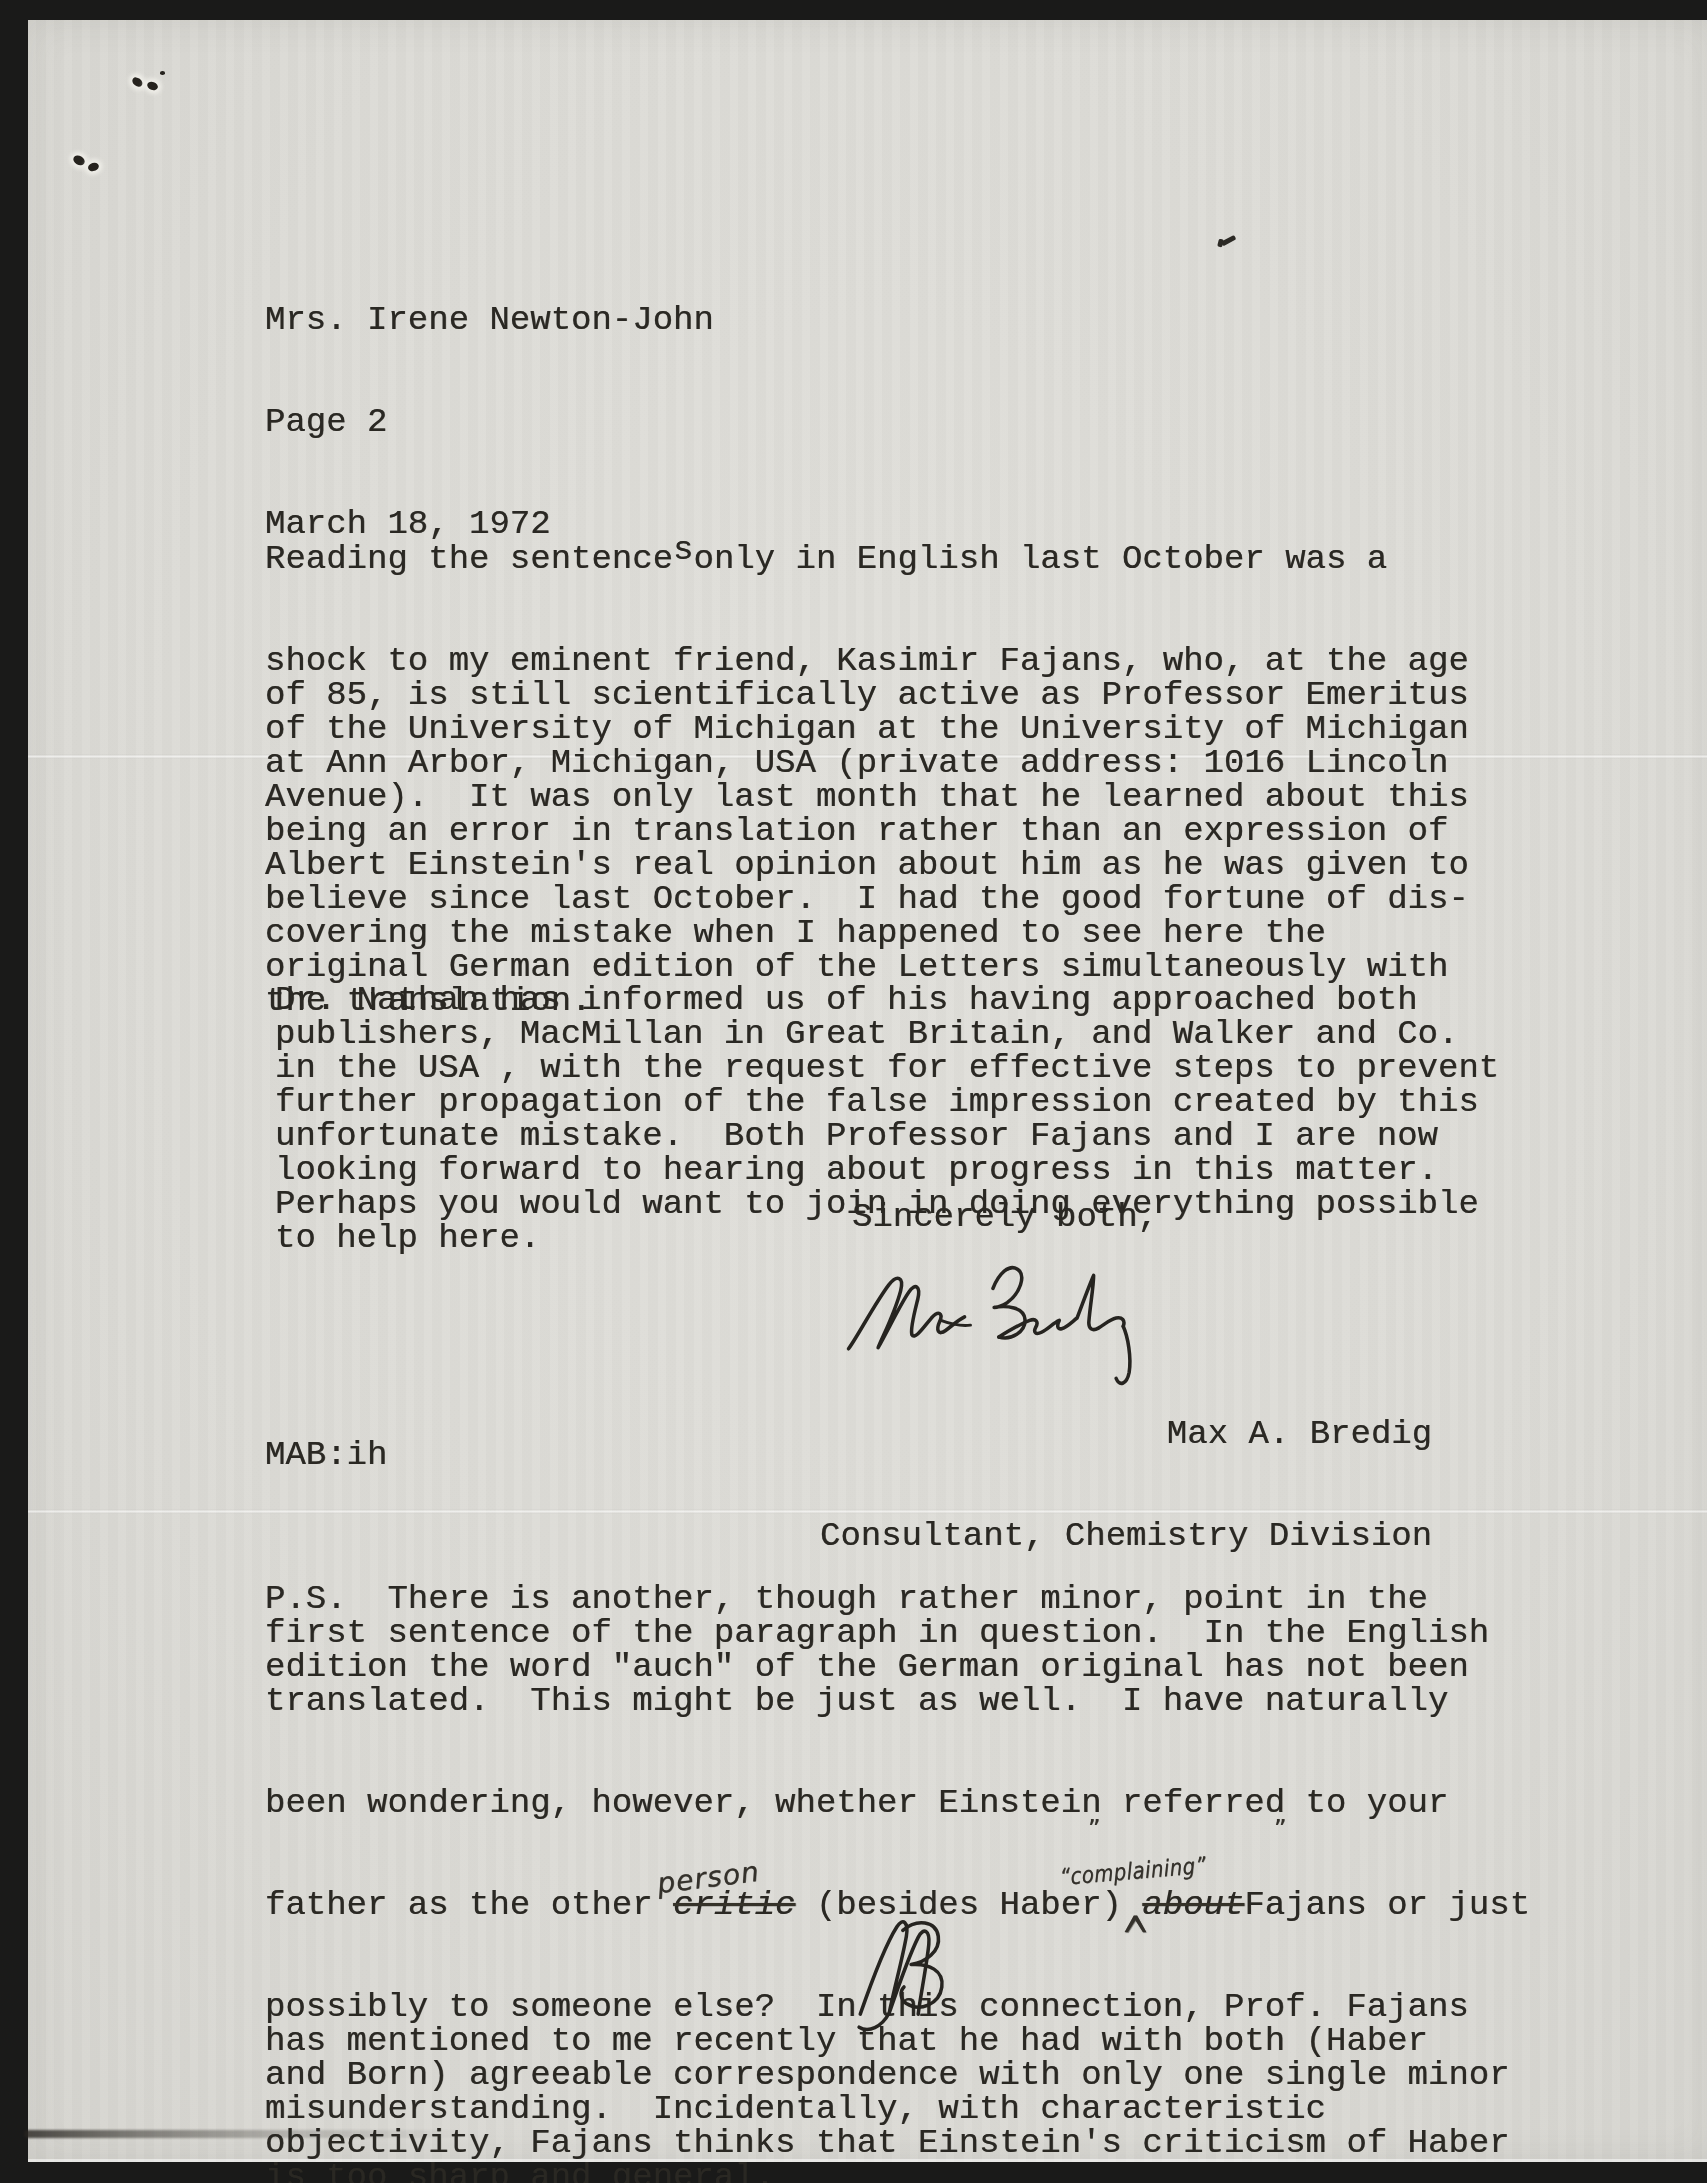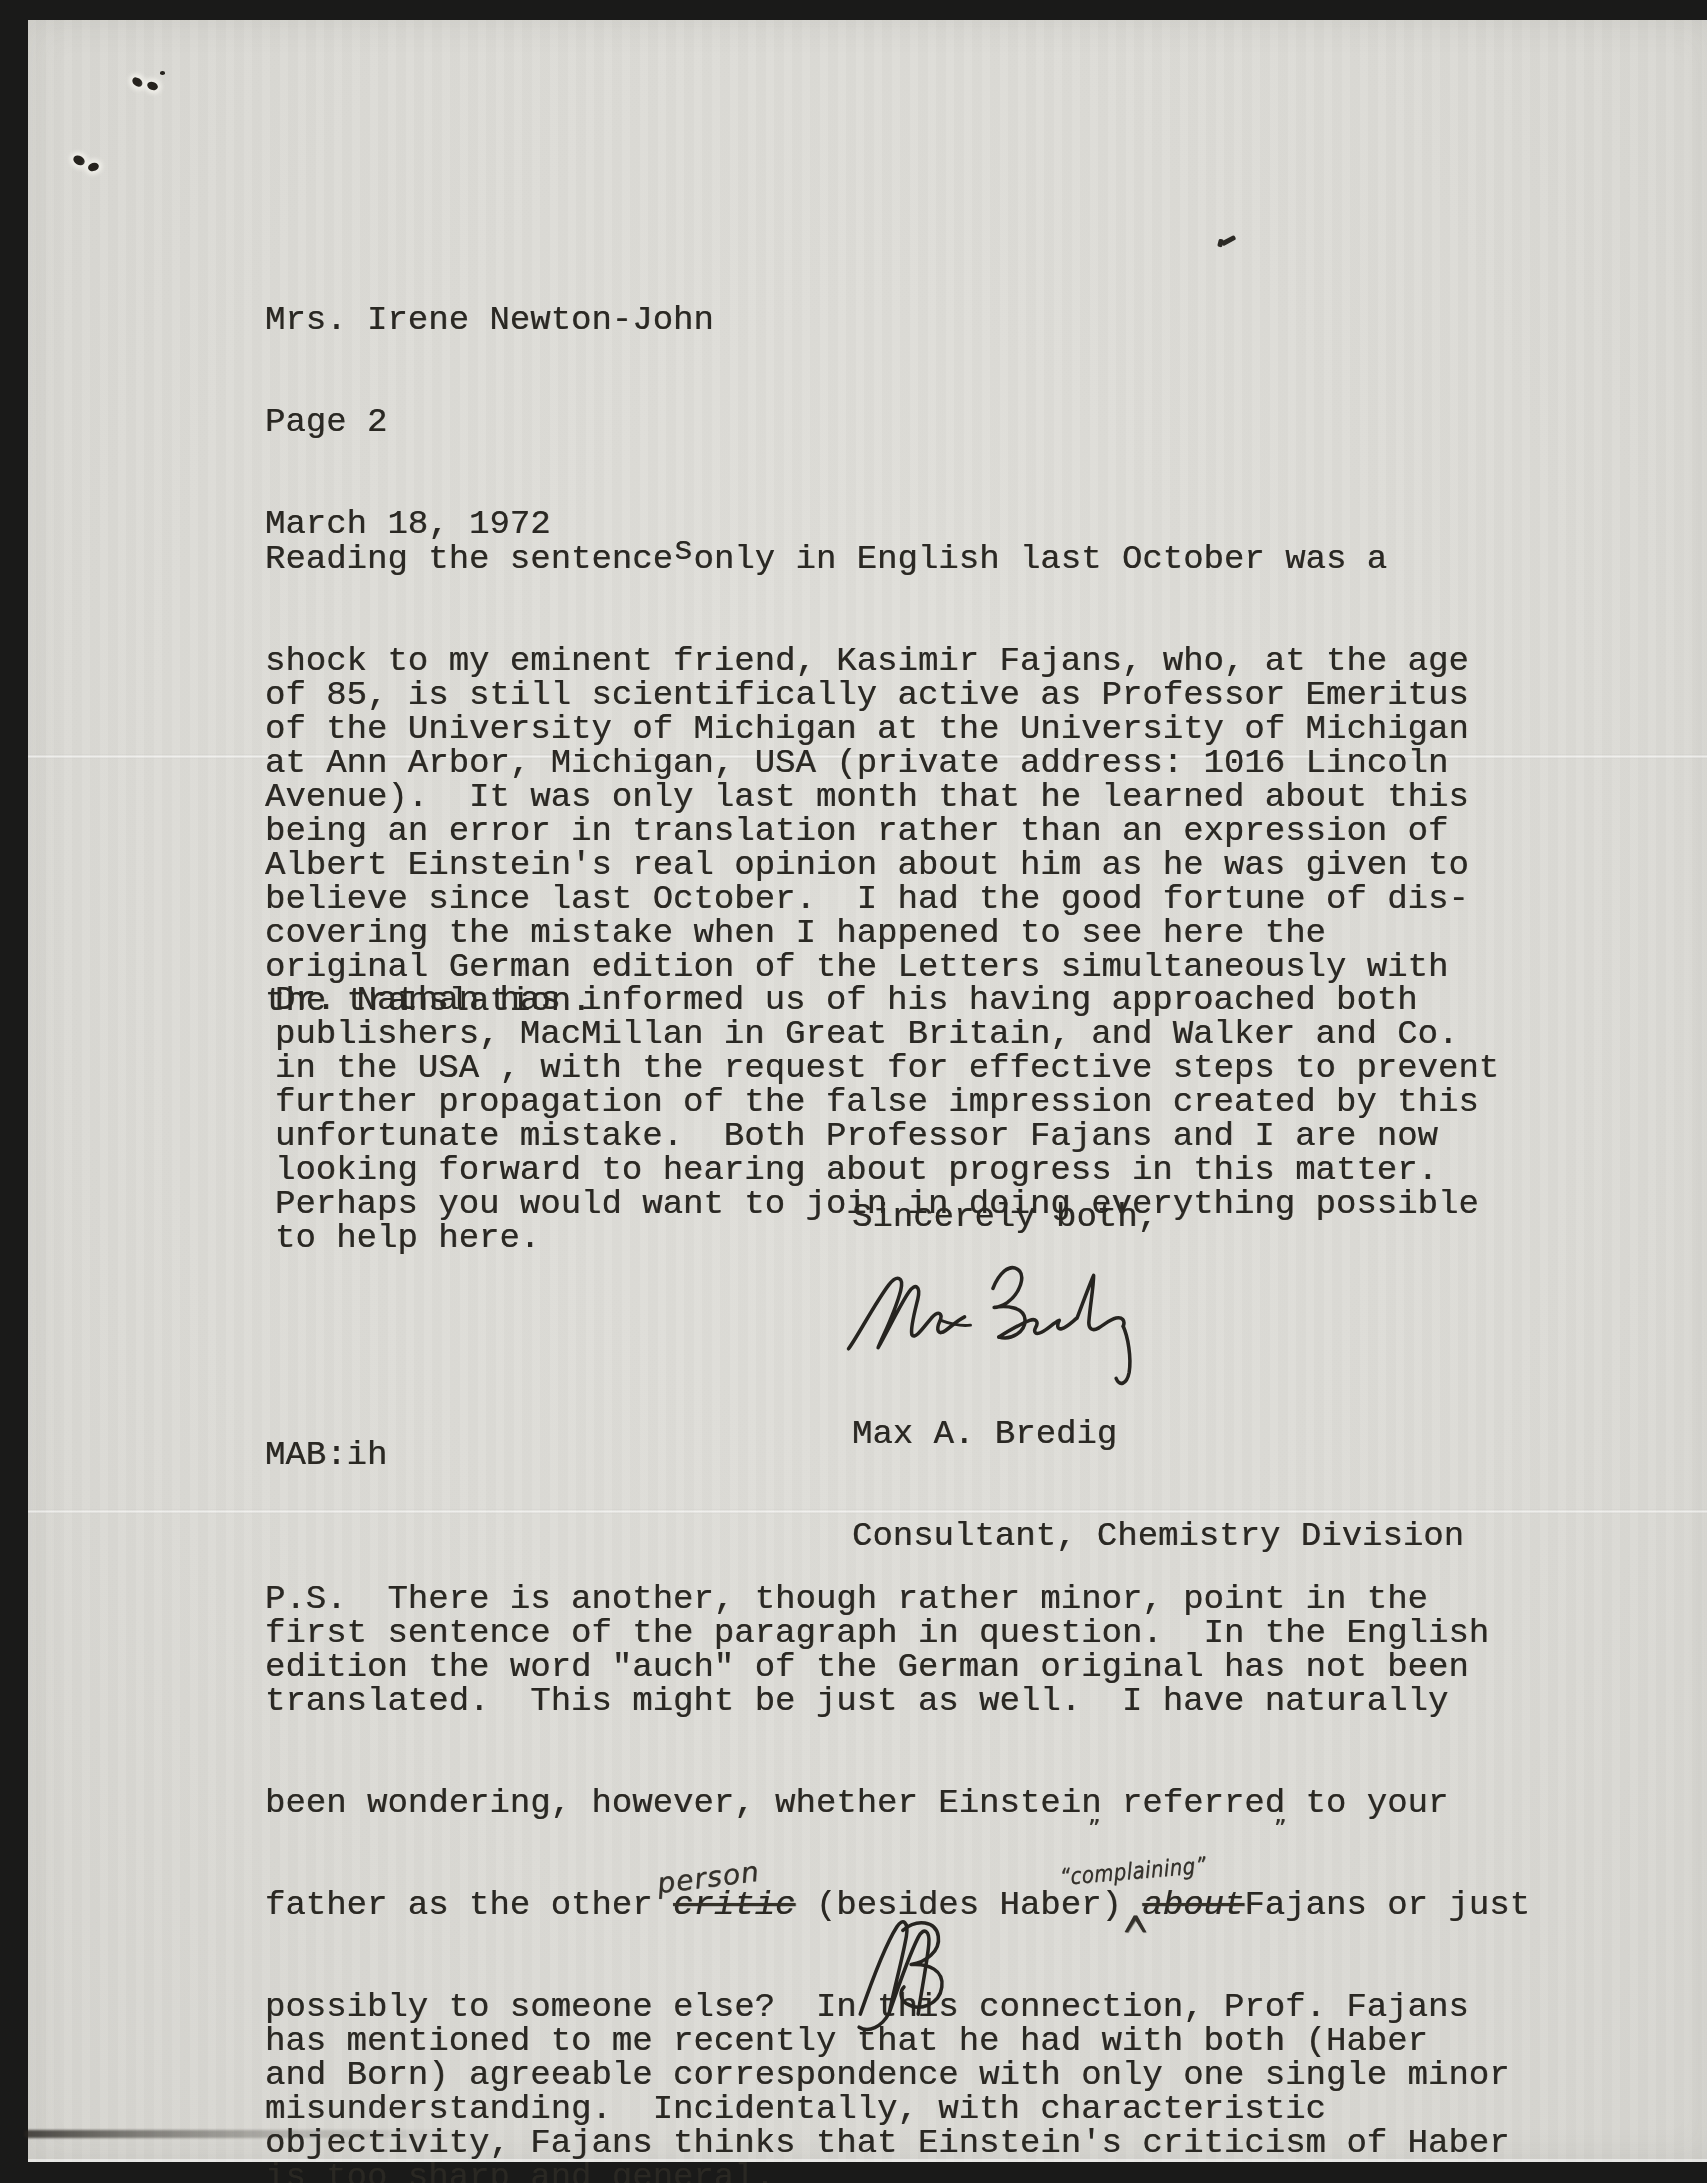--- a/index.html
+++ b/index.html
@@ -107,21 +107,21 @@
   <div class="typed" style="left:824px; top:1180px;">Sincerely both,</div>
 
   <svg class="sig-svg" style="left:812px; top:1227px;" width="332" height="148" viewBox="0 0 560 250">
     <path d="M14 172 C30 150 58 96 82 64 C96 46 108 50 102 74 C92 112 72 150 64 170 C80 142 102 96 116 76 C127 60 136 66 131 88 C125 112 118 138 121 148 C126 158 142 134 154 120 C166 107 174 111 168 126 C161 141 166 150 178 141 C189 133 198 124 210 118" stroke-width="6"></path>
     <path d="M170 124 C186 130 204 134 220 132" stroke-width="5"></path>
     <path d="M258 70 C268 44 286 28 300 38 C314 48 304 78 282 94 C272 100 264 102 260 102 C282 98 310 102 312 122 C314 144 288 158 268 152" stroke-width="6"></path>
     <path d="M268 152 C284 142 304 130 320 124 C330 120 336 126 330 136 C326 144 330 149 340 144 C352 138 360 128 370 124 C366 132 366 140 374 138 C384 135 392 126 400 120 C410 94 420 66 428 48 C428 66 422 100 420 126 C419 138 426 143 436 137 C446 131 456 122 466 120 C476 118 482 124 478 134" stroke-width="6"></path>
     <path d="M478 134 C486 152 492 186 488 212 C484 232 472 236 466 222" stroke-width="6"></path>
   </svg>
 
-  <div class="typed" style="left:824px; top:1329px;">
+  <div class="typed" style="left:792px; top:1329px;text-align:right;">
     <div class="line">Max A. Bredig</div>
     <div class="line">Consultant, Chemistry Division</div>
   </div>
 
   <div class="typed" style="left:237px; top:1418px;">MAB:ih</div>
 
   <div class="typed" style="left:237px; top:1494px;">
     <div><div class="line">P.S.  There is another, though rather minor, point in the</div><div class="line">first sentence of the paragraph in question.  In the English</div><div class="line">edition the word "auch" of the German original has not been</div><div class="line">translated.  This might be just as well.  I have naturally</div></div>
     <div class="line special-line"><span>been wondering, however, whether Einstein referred to your</span><span class="hand hand-quote" style="left:823px; top:10.7px;">„</span><span class="hand hand-quote" style="left:1009px; top:10.7px;">„</span></div>
     <div class="line special-line"><span>father as the other </span><span class="strike">critic</span><span> (besides Haber) </span><span class="strike">about</span><span>Fajans or just</span><span class="hand hand-person" style="left:392px; top:-27px;">person</span><span class="hand hand-complaining" style="left:796px; top:-28.5px;">“complaining”</span><span class="hand hand-caret" style="left:858px; top:18px;">^</span></div>

